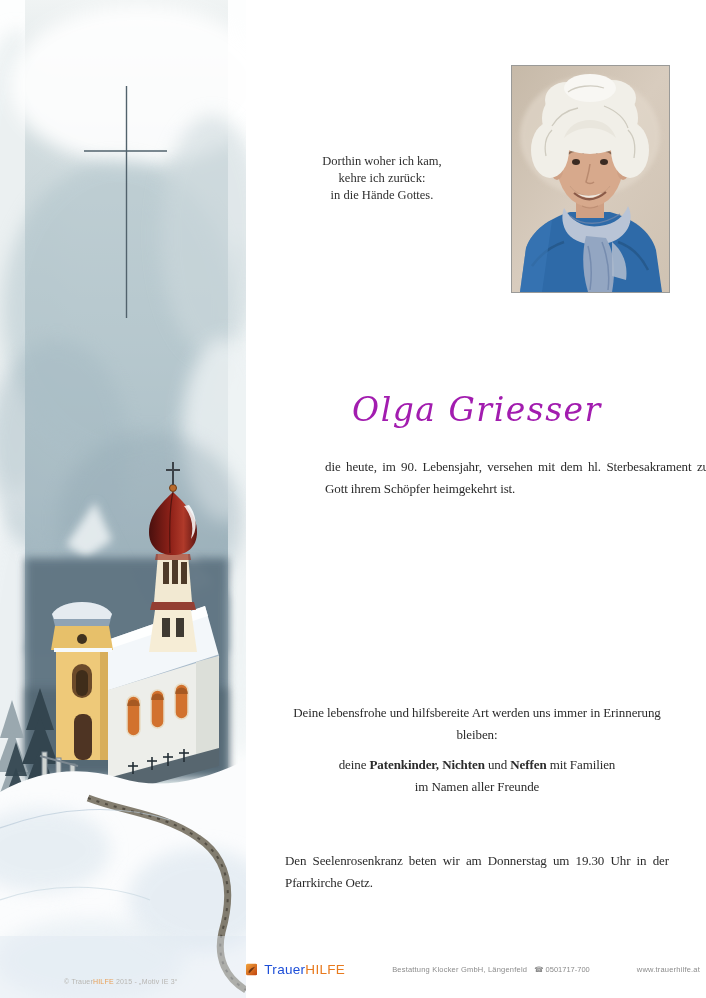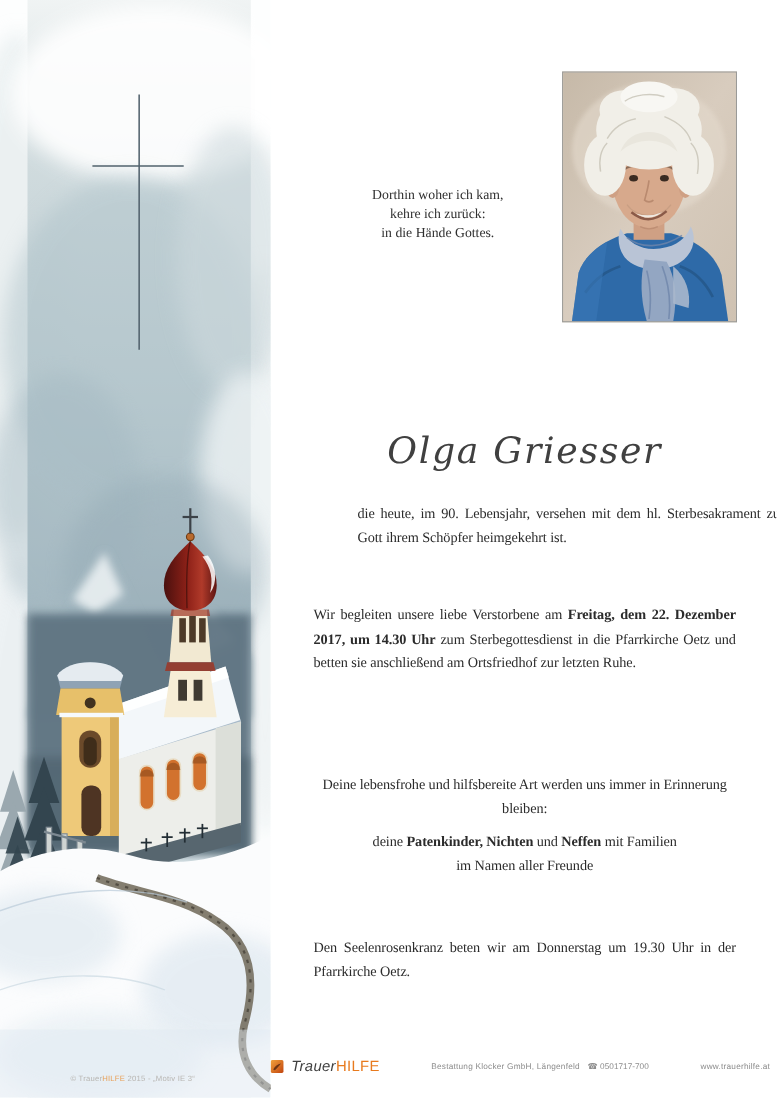--- a/index.html
+++ b/index.html
@@ -13,37 +13,37 @@
   .photo-frame{
     position:absolute;left:511px;top:65px;width:157px;height:226px;
     border:1px solid #9a9a98;box-sizing:content-box;background:#d6cabb;
   }
   
   .txt{position:absolute;left:285px;width:384px;font-size:13px;line-height:21.5px;letter-spacing:-0.1px;color:#2b2b2b;margin:0;}
   .justify{text-align:justify;}
   .center{text-align:center;}
   .quote{
     position:absolute;left:287px;top:152px;width:188px;text-align:center;
-    font-size:12.5px;line-height:17px;margin:17px;color:#2f2f2f;
+    font-size:12.5px;line-height:17px;margin:1px;color:#2f2f2f;
   }
   .name-block{position:absolute;left:285px;top:390px;width:384px;text-align:center;}
   .deceased-name{
     font-family:"DejaVu Serif", serif;font-style:italic;font-weight:400;
-    font-size:33px;letter-spacing:1.5px;color:#404040;margin:0;line-height:40px;
+    font-size:33px;letter-spacing:1.5px;color:#a21caf;margin:0;line-height:40px;
   }
   .deceased-title{font-size:14px;margin:2px 0 0 0;color:#2b2b2b;line-height:18px;}
   b{font-weight:700;}
   
   .footer{
     position:absolute;left:246px;right:6px;top:956px;height:26px;
     display:flex;align-items:center;justify-content:center;gap:7px;
     font-family:"Liberation Sans", sans-serif;
   }
   .brand{font-size:13.5px;letter-spacing:.3px;line-height:15px;white-space:nowrap;}
-  .brand .gray{color:#404040;font-style:italic;}
+  .brand .gray{color:#1d4ed8;}
   .brand .orange{color:#e87a1e;}
   .foot-small{font-size:7.5px;color:#8c8c8c;letter-spacing:.2px;white-space:nowrap;margin-left:40px;}
   .foot-phone{font-size:7.5px;color:#8c8c8c;white-space:nowrap;}
   .copyright{
     position:absolute;left:64px;top:978px;font-family:"Liberation Sans", sans-serif;
     font-size:7px;color:#b8b6b2;letter-spacing:.2px;z-index:5;
   }
   .copyright .orange{color:#e8a058;}
 </style>
 </head>
@@ -276,21 +276,20 @@
     <span>in die Hände Gottes.</span>
   </p>
 
 
   <div class="name-block">
     <p class="deceased-name">Olga Griesser</p>
   </div>
 
   <p class="txt justify" style="top:456px;margin-left:40px;">die heute, im 90. Lebensjahr, versehen mit dem hl. Sterbesakrament zu Gott ihrem Schöpfer heimgekehrt ist.</p>
 
-  <p class="txt justify" style="top:548px;"><span>Wir begleiten unsere liebe Verstorbene am </span><b>Freitag, dem 22. Dezember 2017, um 14.30 Uhr</b><span> zum Sterbegottesdienst in die Pfarrkirche Oetz und betten sie anschließend am Ortsfriedhof zur letzten Ruhe.</span></p>
 
 
   <p class="txt center" style="top:754px;"><span>deine </span><b>Patenkinder, Nichten</b><span> und </span><b>Neffen</b><span> mit Familien</span><br><span>im Namen aller Freunde</span></p>
 
   <p class="txt center" style="top:702px;">Deine lebensfrohe und hilfsbereite Art werden uns immer in Erinnerung bleiben:</p>
 
   <p class="txt justify" style="top:850px;">Den Seelenrosenkranz beten wir am Donnerstag um 19.30 Uhr in der Pfarrkirche Oetz.</p>
 
   <div class="footer">
     <svg width="15" height="15" viewBox="0 0 15 15">

